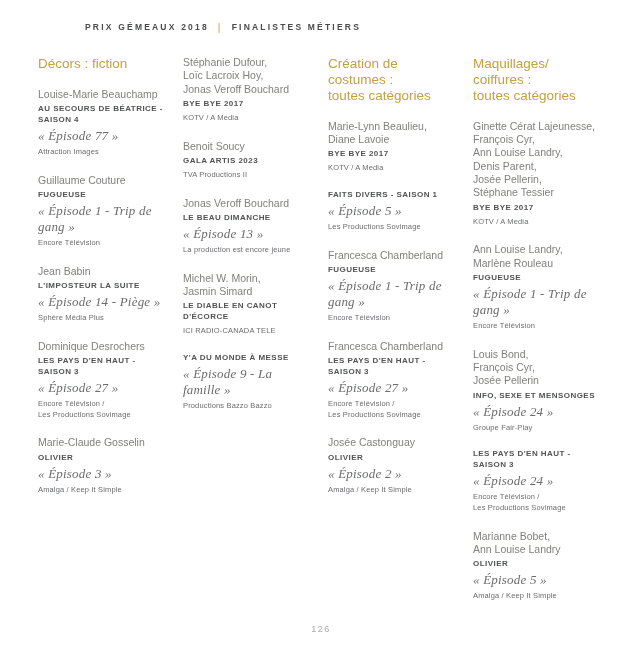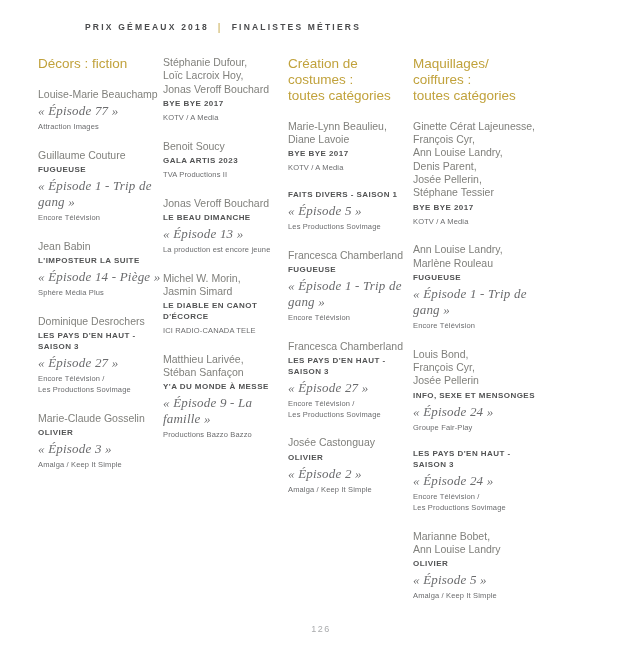--- a/index.html
+++ b/index.html
@@ -29,20 +29,21 @@
     font-weight: 400;
     margin: 0 9px;
     font-size: 10px;
     vertical-align: -1px;
   }
   .columns {
     position: absolute;
     top: 56px;
     left: 38px;
     display: flex;
+    gap: 20px;
     justify-content: space-between;
   }
   .col { width: 125px; flex: 0 0 auto; }
   .col-title {
     font-size: 13.5px;
     font-weight: 400;
     line-height: 1.18;
     color: var(--accent_gold, #c1a23c);
     white-space: pre-line;
     margin-bottom: 16px;
@@ -95,20 +96,22 @@
 
 <header class="page-header">
   <span>PRIX GÉMEAUX 2018</span><span class="divider">|</span><span>FINALISTES MÉTIERS</span>
 </header>
 
 <main class="columns" id="columns">
     <section class="col">
       <h2 class="col-title">Décors : fiction</h2>
       <article class="entry">
         <div class="names">Louise-Marie Beauchamp</div>
+        <div class="show">AU SECOURS DE BÉATRICE -
+SAISON 4</div>
         <div class="episode">« Épisode 77 »</div>
         <div class="producer">Attraction Images</div>
       </article>
       <article class="entry">
         <div class="names">Guillaume Couture</div>
         <div class="show">FUGUEUSE</div>
         <div class="episode">« Épisode 1 - Trip de gang »</div>
         <div class="producer">Encore Télévision</div>
       </article>
       <article class="entry">
@@ -152,22 +155,20 @@
         <div class="producer">La production est encore jeune</div>
       </article>
       <article class="entry">
         <div class="names">Michel W. Morin,
 Jasmin Simard</div>
         <div class="show">LE DIABLE EN CANOT
 D'ÉCORCE</div>
         <div class="producer">ICI RADIO-CANADA TELE</div>
       </article>
       <article class="entry">
-        <div class="names">Matthieu Larivée,
-Stéban Sanfaçon</div>
         <div class="show">Y'A DU MONDE À MESSE</div>
         <div class="episode">« Épisode 9 - La famille »</div>
         <div class="producer">Productions Bazzo Bazzo</div>
       </article>
     </section>
     <section class="col">
       <h2 class="col-title">Création de
 costumes :
 toutes catégories</h2>
       <article class="entry">

